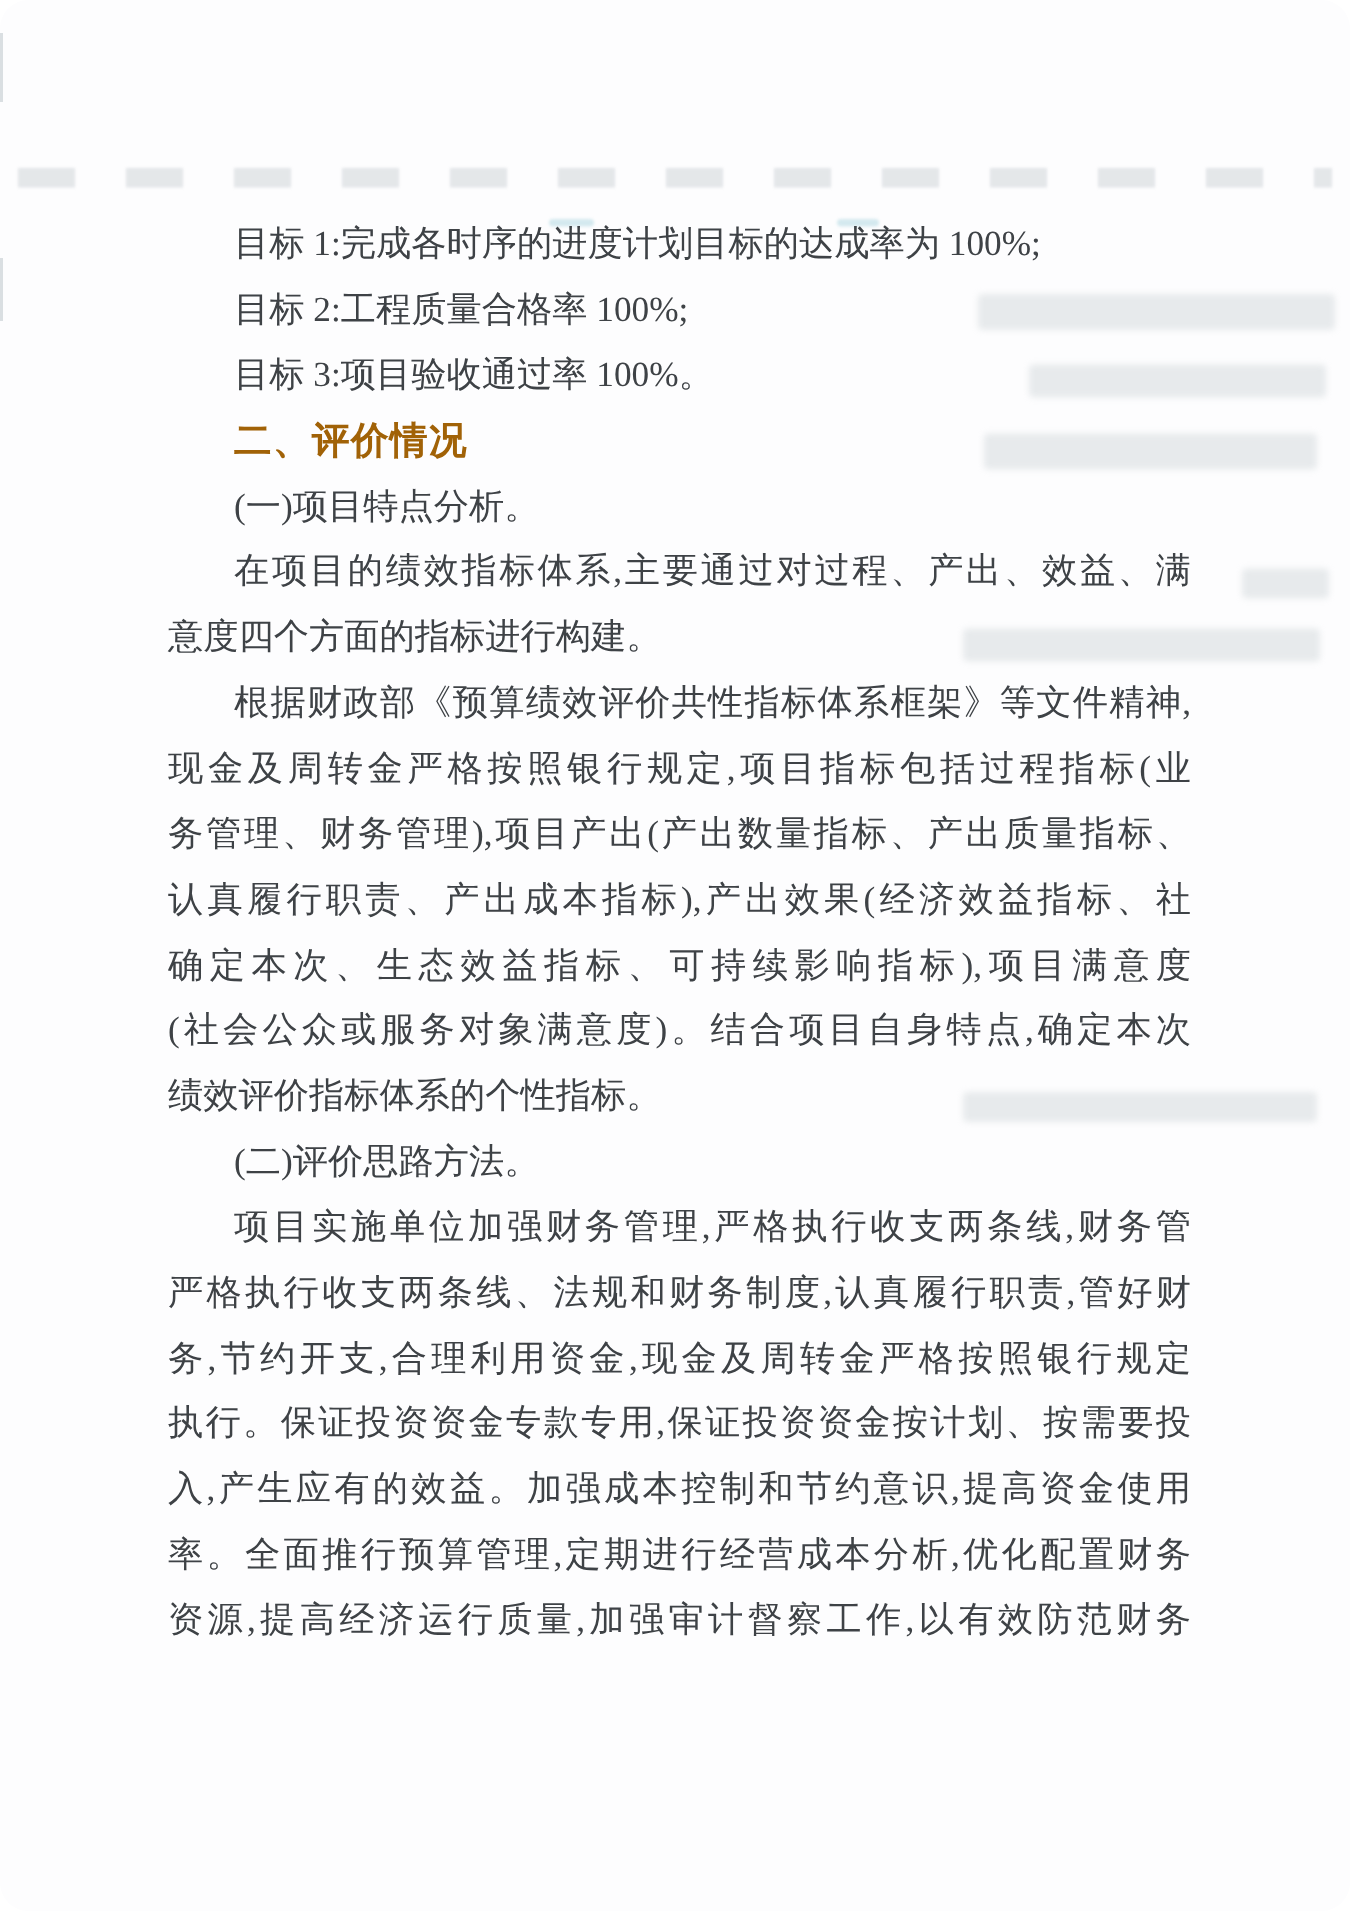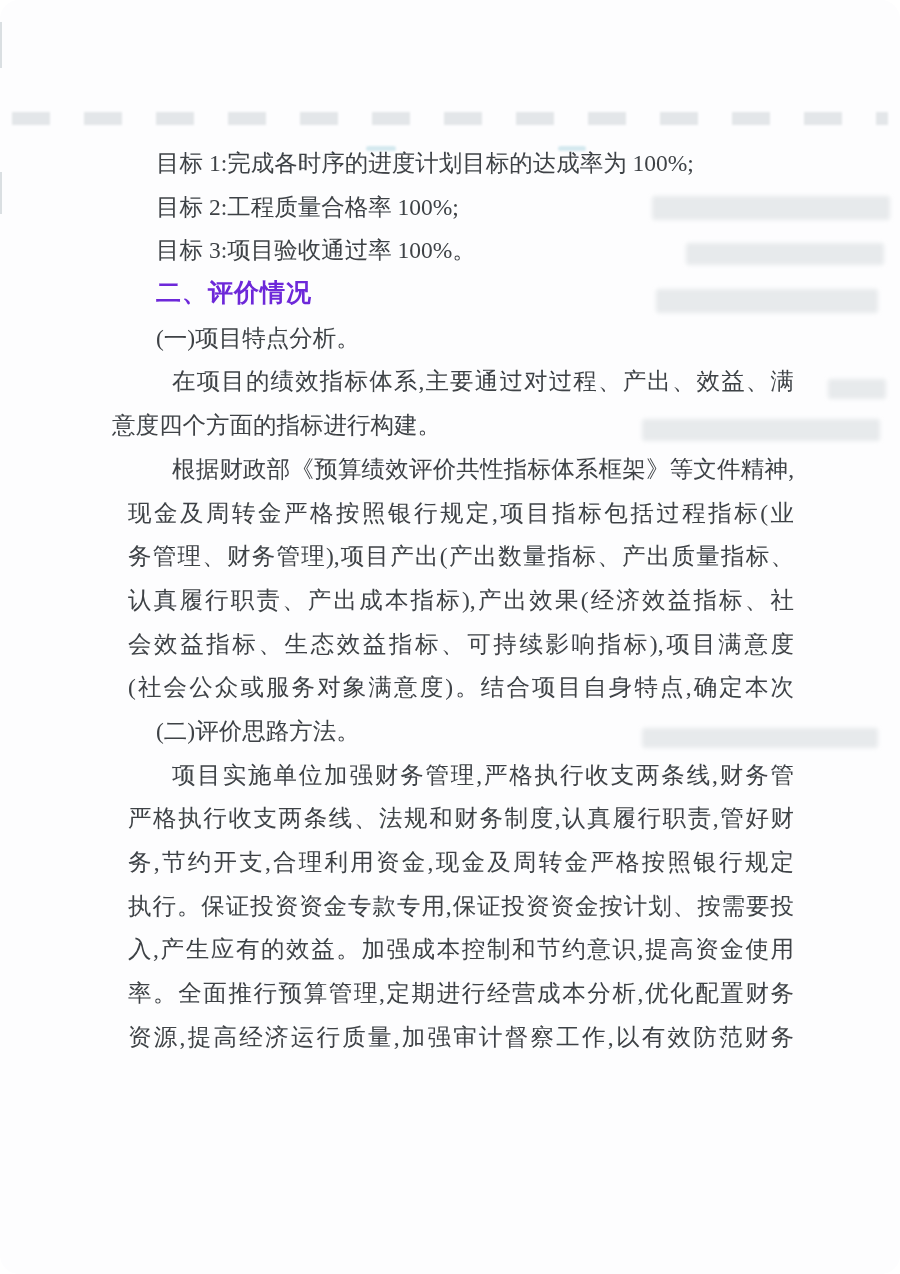--- a/index.html
+++ b/index.html
@@ -28,34 +28,33 @@
     height: 43.7px;
     line-height: 43.7px;
     text-align: justify;
     text-align-last: justify;
     text-justify: inter-character;
     white-space: nowrap;
     overflow: visible;
   }
   .line.justified {
     white-space: normal;
-    margin-left: 16px;
   }
   .line.natural {
     text-align-last: left;
     white-space: nowrap;
   }
   .line.indent {
     padding-left: 44px;
   }
   .line.heading1 {
-    font-family: Liberation Mono, monospace;
+    font-family: Liberation Serif, serif;
     font-weight: 700;
     font-size: 25px;
-    color: #6d28d9;
+    color: #a16207;
     letter-spacing: 1px;
   }
   
   .artifacts { position: absolute; inset: 0; pointer-events: none; }
   .artifact {
     position: absolute;
     background: rgba(176, 186, 190, 0.28);
     filter: blur(2px);
     border-radius: 3px;
   }
@@ -99,22 +98,23 @@
 
     <div class="line natural indent">(一)项目特点分析。</div>
 
     <div class="line justified indent">在项目的绩效指标体系,主要通过对过程、产出、效益、满</div>
     <div class="line natural">意度四个方面的指标进行构建。</div>
 
     <div class="line justified indent">根据财政部《预算绩效评价共性指标体系框架》等文件精神,</div>
     <div class="line justified">现金及周转金严格按照银行规定,项目指标包括过程指标(业</div>
     <div class="line justified">务管理、财务管理),项目产出(产出数量指标、产出质量指标、</div>
     <div class="line justified">认真履行职责、产出成本指标),产出效果(经济效益指标、社</div>
-    <div class="line justified">会效益指标、生态效益指标、可持续影响指标),项目满意度</div>
+    <div class="line justified">确定本次、生态效益指标、可持续影响指标),项目满意度</div>
     <div class="line justified">(社会公众或服务对象满意度)。结合项目自身特点,确定本次</div>
+    <div class="line natural">绩效评价指标体系的个性指标。</div>
 
     <div class="line natural indent">(二)评价思路方法。</div>
 
     <div class="line justified indent">项目实施单位加强财务管理,严格执行收支两条线,财务管</div>
     <div class="line justified">严格执行收支两条线、法规和财务制度,认真履行职责,管好财</div>
     <div class="line justified">务,节约开支,合理利用资金,现金及周转金严格按照银行规定</div>
     <div class="line justified">执行。保证投资资金专款专用,保证投资资金按计划、按需要投</div>
     <div class="line justified">入,产生应有的效益。加强成本控制和节约意识,提高资金使用</div>
     <div class="line justified">率。全面推行预算管理,定期进行经营成本分析,优化配置财务</div>
     <div class="line justified">资源,提高经济运行质量,加强审计督察工作,以有效防范财务</div>

